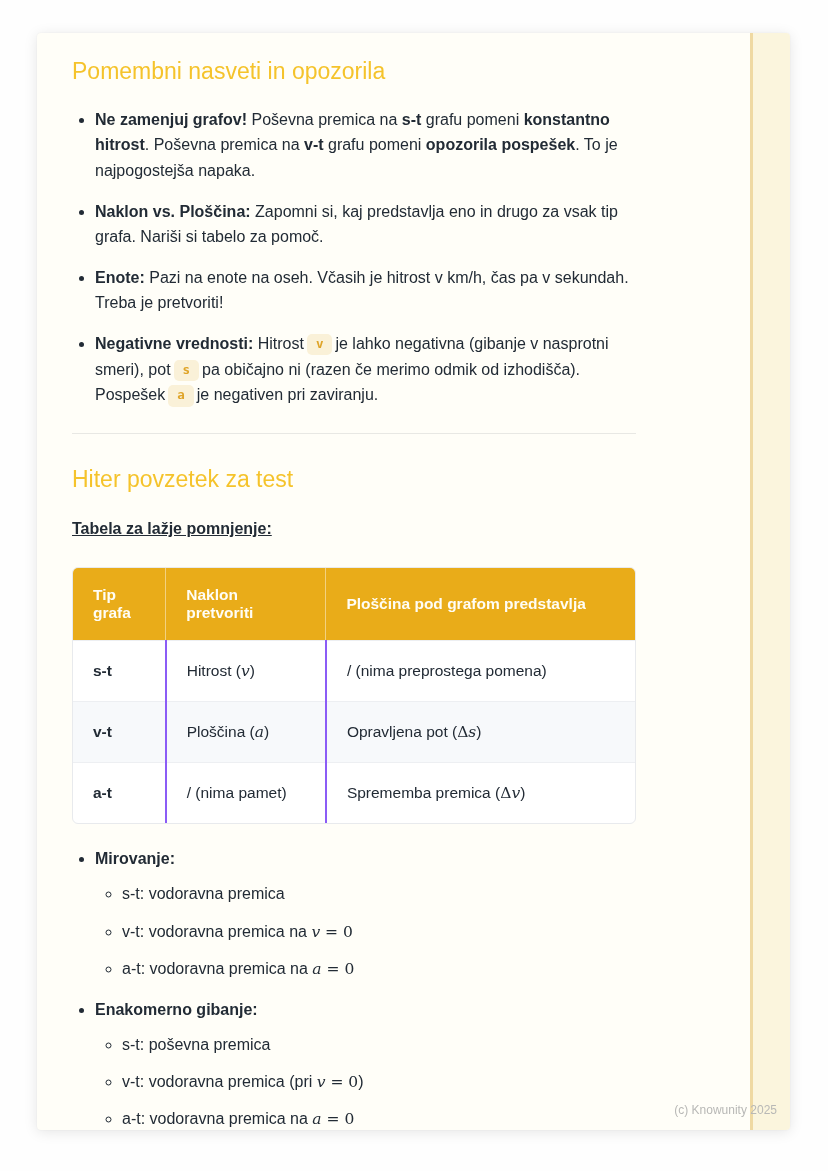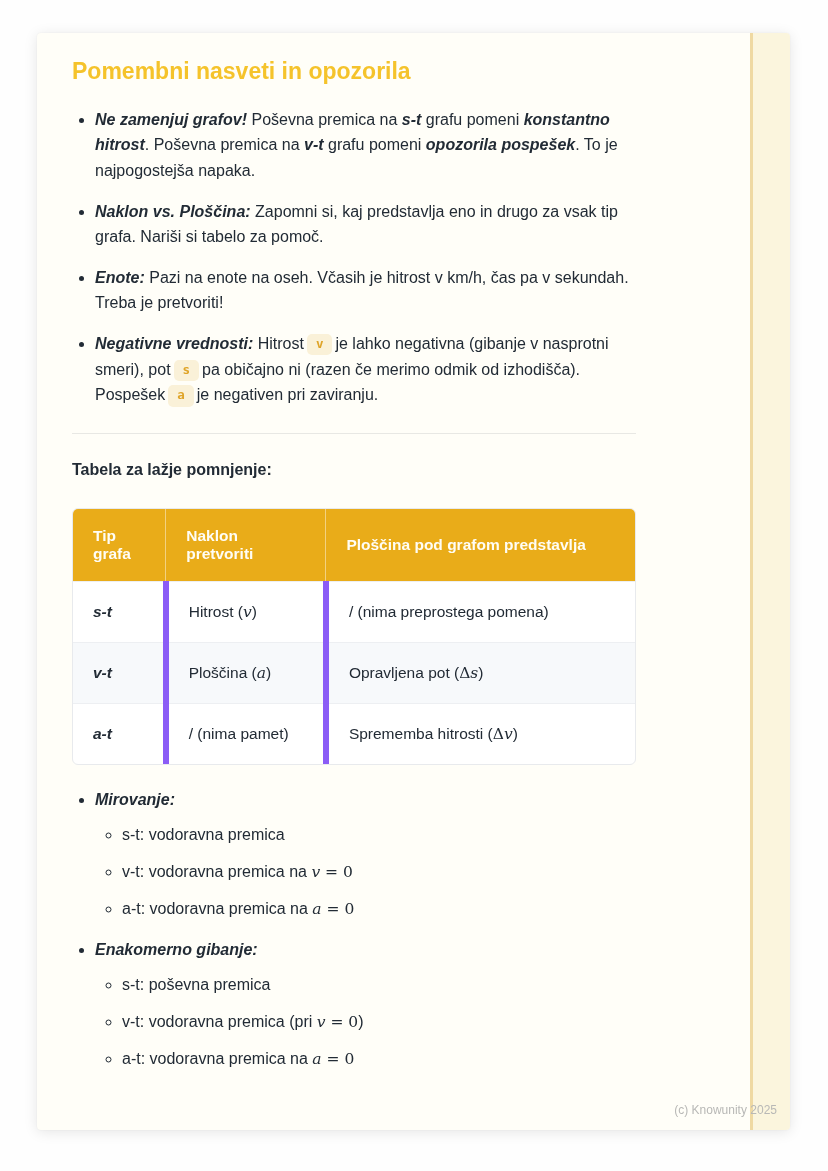--- a/index.html
+++ b/index.html
@@ -27,33 +27,33 @@
     border-radius: 0 4px 4px 0;
   }
   .content {
     position: absolute;
     left: 35px; top: 24px;
     width: 564px;
   }
   h2.section-title {
     color: #f5c32b;
     font-size: 23px;
-    font-weight: 700;
+    font-weight: 400;
     line-height: 1.25;
   }
   ul.tips-list {
     margin-top: 21px;
     padding-left: 23px;
   }
   ul.tips-list > li {
     margin-bottom: 15px;
     font-size: 16px;
     line-height: 1.6;
   }
-  .seg-b { font-weight: 700; font-style: italic; }
+  .seg-b { font-weight: 700; }
   .seg-mi {
     font-family: "DejaVu Serif", serif;
     font-style: italic;
     font-size: 15.5px;
   }
   .seg-mr {
     font-family: "DejaVu Serif", serif;
     font-size: 15.5px;
   }
   .seg-badge {
@@ -72,20 +72,21 @@
   hr.divider {
     border: none;
     border-top: 1px solid #e8e8e4;
     margin-top: 25px;
   }
   .summary-title { margin-top: 31px; }
   p.bold-intro {
     margin-top: 27px;
     font-size: 16px;
     font-weight: 700;
+    text-decoration: underline;
   }
   .table-wrap {
     margin-top: 29px;
     border: 1px solid #e8eaed;
     border-radius: 6px;
     overflow: hidden;
     background: #ffffff;
   }
   table.summary-table {
     width: 100%;
@@ -97,21 +98,21 @@
     color: #fffdf5;
     font-weight: 700;
     text-align: left;
     padding: 18px 20px;
   }
   table.summary-table th + th { border-left: 1px solid rgba(255,255,255,0.45); }
   table.summary-table td {
     padding: 21px 20px;
     border-top: 1px solid #edeff2;
   }
-  table.summary-table td + td { border-left: 6px solid #8b5cf6; }
+  table.summary-table td + td { border-left: 2px solid #8b5cf6; }
   table.summary-table tr.alt td { background: #f7f9fb; }
   table.summary-table .col1 { width: 16.5%; }
   table.summary-table .col2 { width: 28.5%; }
   ul.shapes-list {
     margin-top: 23px;
     padding-left: 23px;
   }
   ul.shapes-list > li {
     margin-bottom: 17px;
     font-size: 16px;
@@ -149,20 +150,21 @@
 
     <ul class="tips-list">
       <li><span class="seg-b">Ne zamenjuj grafov!</span><span> Poševna premica na </span><span class="seg-b">s-t</span><span> grafu pomeni </span><span class="seg-b">konstantno hitrost</span><span>. Poševna premica na </span><span class="seg-b">v-t</span><span> grafu pomeni </span><span class="seg-b">opozorila pospešek</span><span>. To je najpogostejša napaka.</span></li>
       <li><span class="seg-b">Naklon vs. Ploščina:</span><span> Zapomni si, kaj predstavlja eno in drugo za vsak tip grafa. Nariši si tabelo za pomoč.</span></li>
       <li><span class="seg-b">Enote:</span><span> Pazi na enote na oseh. Včasih je hitrost v km/h, čas pa v sekundah. Treba je pretvoriti!</span></li>
       <li><span class="seg-b">Negativne vrednosti:</span><span> Hitrost</span><span class="seg-badge">v</span><span>je lahko negativna (gibanje v nasprotni smeri), pot</span><span class="seg-badge">s</span><span>pa običajno ni (razen če merimo odmik od izhodišča). Pospešek</span><span class="seg-badge">a</span><span>je negativen pri zaviranju.</span></li>
     </ul>
 
     <hr class="divider">
 
+    <h2 class="section-title summary-title">Hiter povzetek za test</h2>
 
     <p class="bold-intro">Tabela za lažje pomnjenje:</p>
 
     <div class="table-wrap">
       <table class="summary-table">
         <thead>
           <tr>
             <th class="col1">Tip grafa</th>
             <th class="col2">Naklon pretvoriti</th>
             <th>Ploščina pod grafom predstavlja</th>
@@ -175,21 +177,21 @@
             <td><span>/ (nima preprostega pomena)</span></td>
           </tr>
           <tr class="alt">
             <td><span class="seg-b">v-t</span></td>
             <td><span>Ploščina (</span><span class="seg-mi">a</span><span>)</span></td>
             <td><span>Opravljena pot (</span><span class="seg-mr">Δ</span><span class="seg-mi">s</span><span>)</span></td>
           </tr>
           <tr>
             <td><span class="seg-b">a-t</span></td>
             <td><span>/ (nima pamet)</span></td>
-            <td><span>Sprememba hitrosti (</span><span class="seg-mr">Δ</span><span class="seg-mi">v</span><span>)</span></td>
+            <td><span>Sprememba premica (</span><span class="seg-mr">Δ</span><span class="seg-mi">v</span><span>)</span></td>
           </tr>
         </tbody>
       </table>
     </div>
 
 
     <ul class="shapes-list">
       <li>
         <span><span class="seg-b">Mirovanje:</span></span>
         <ul>

